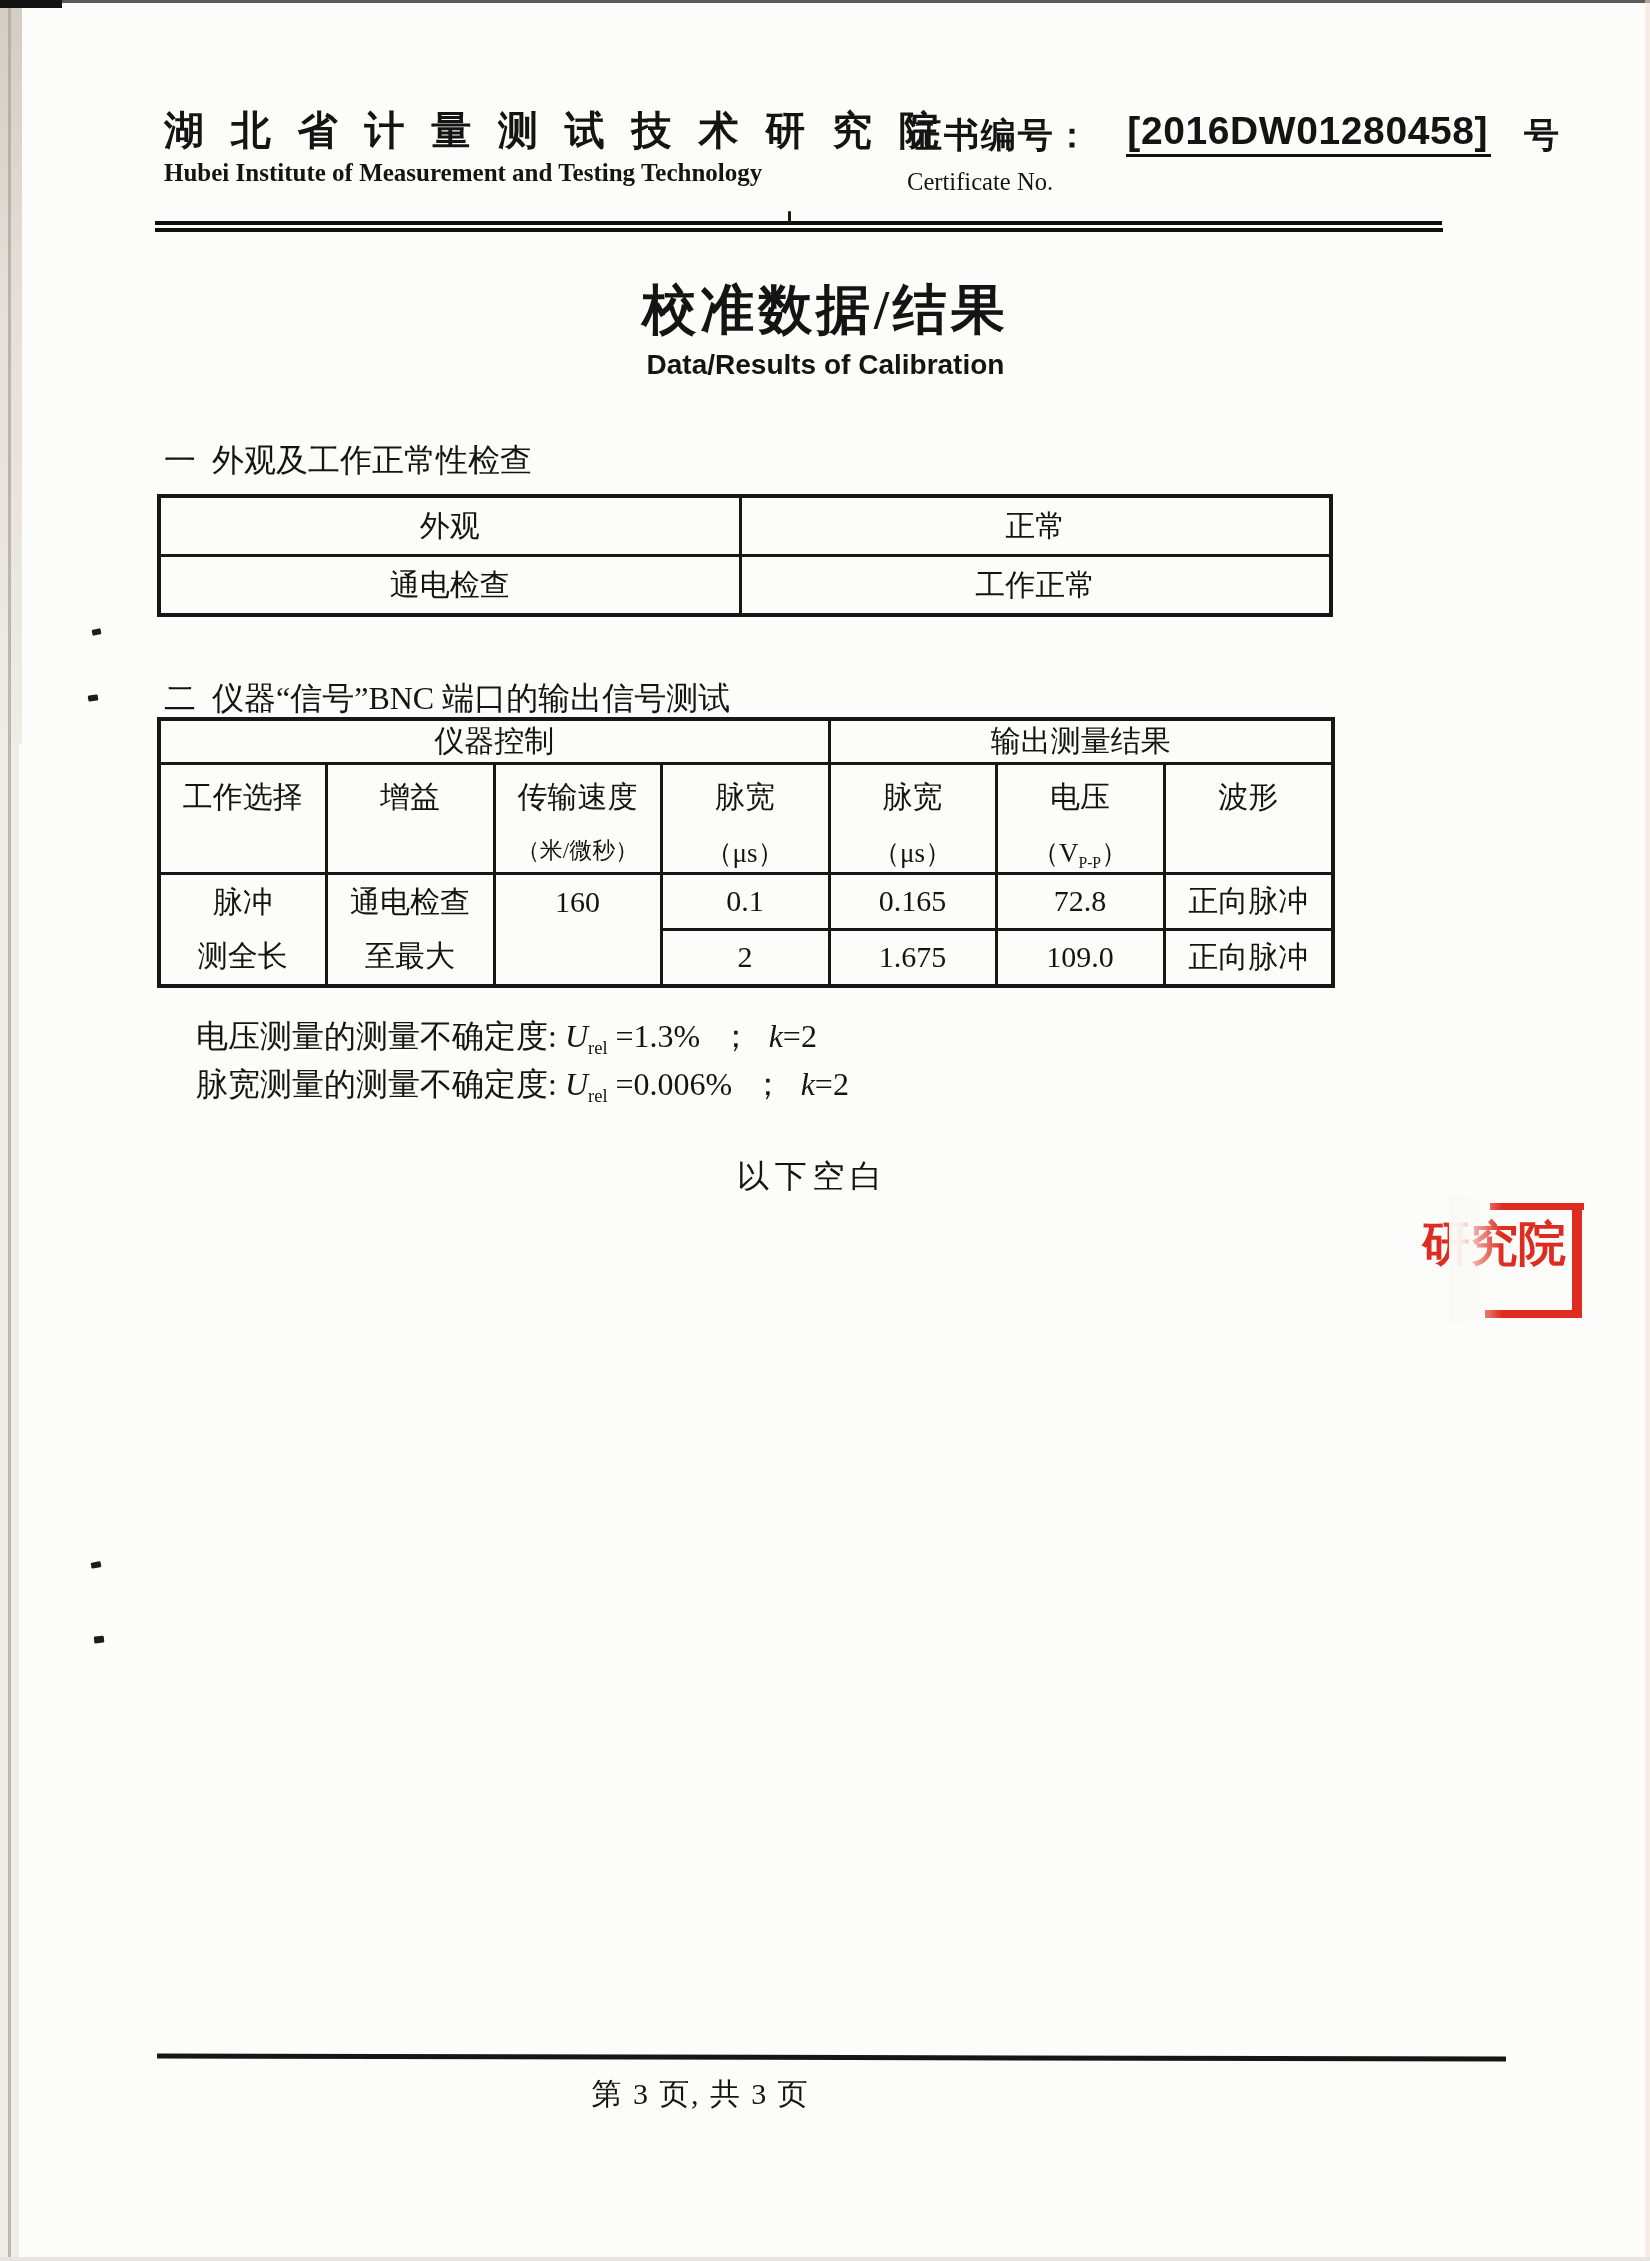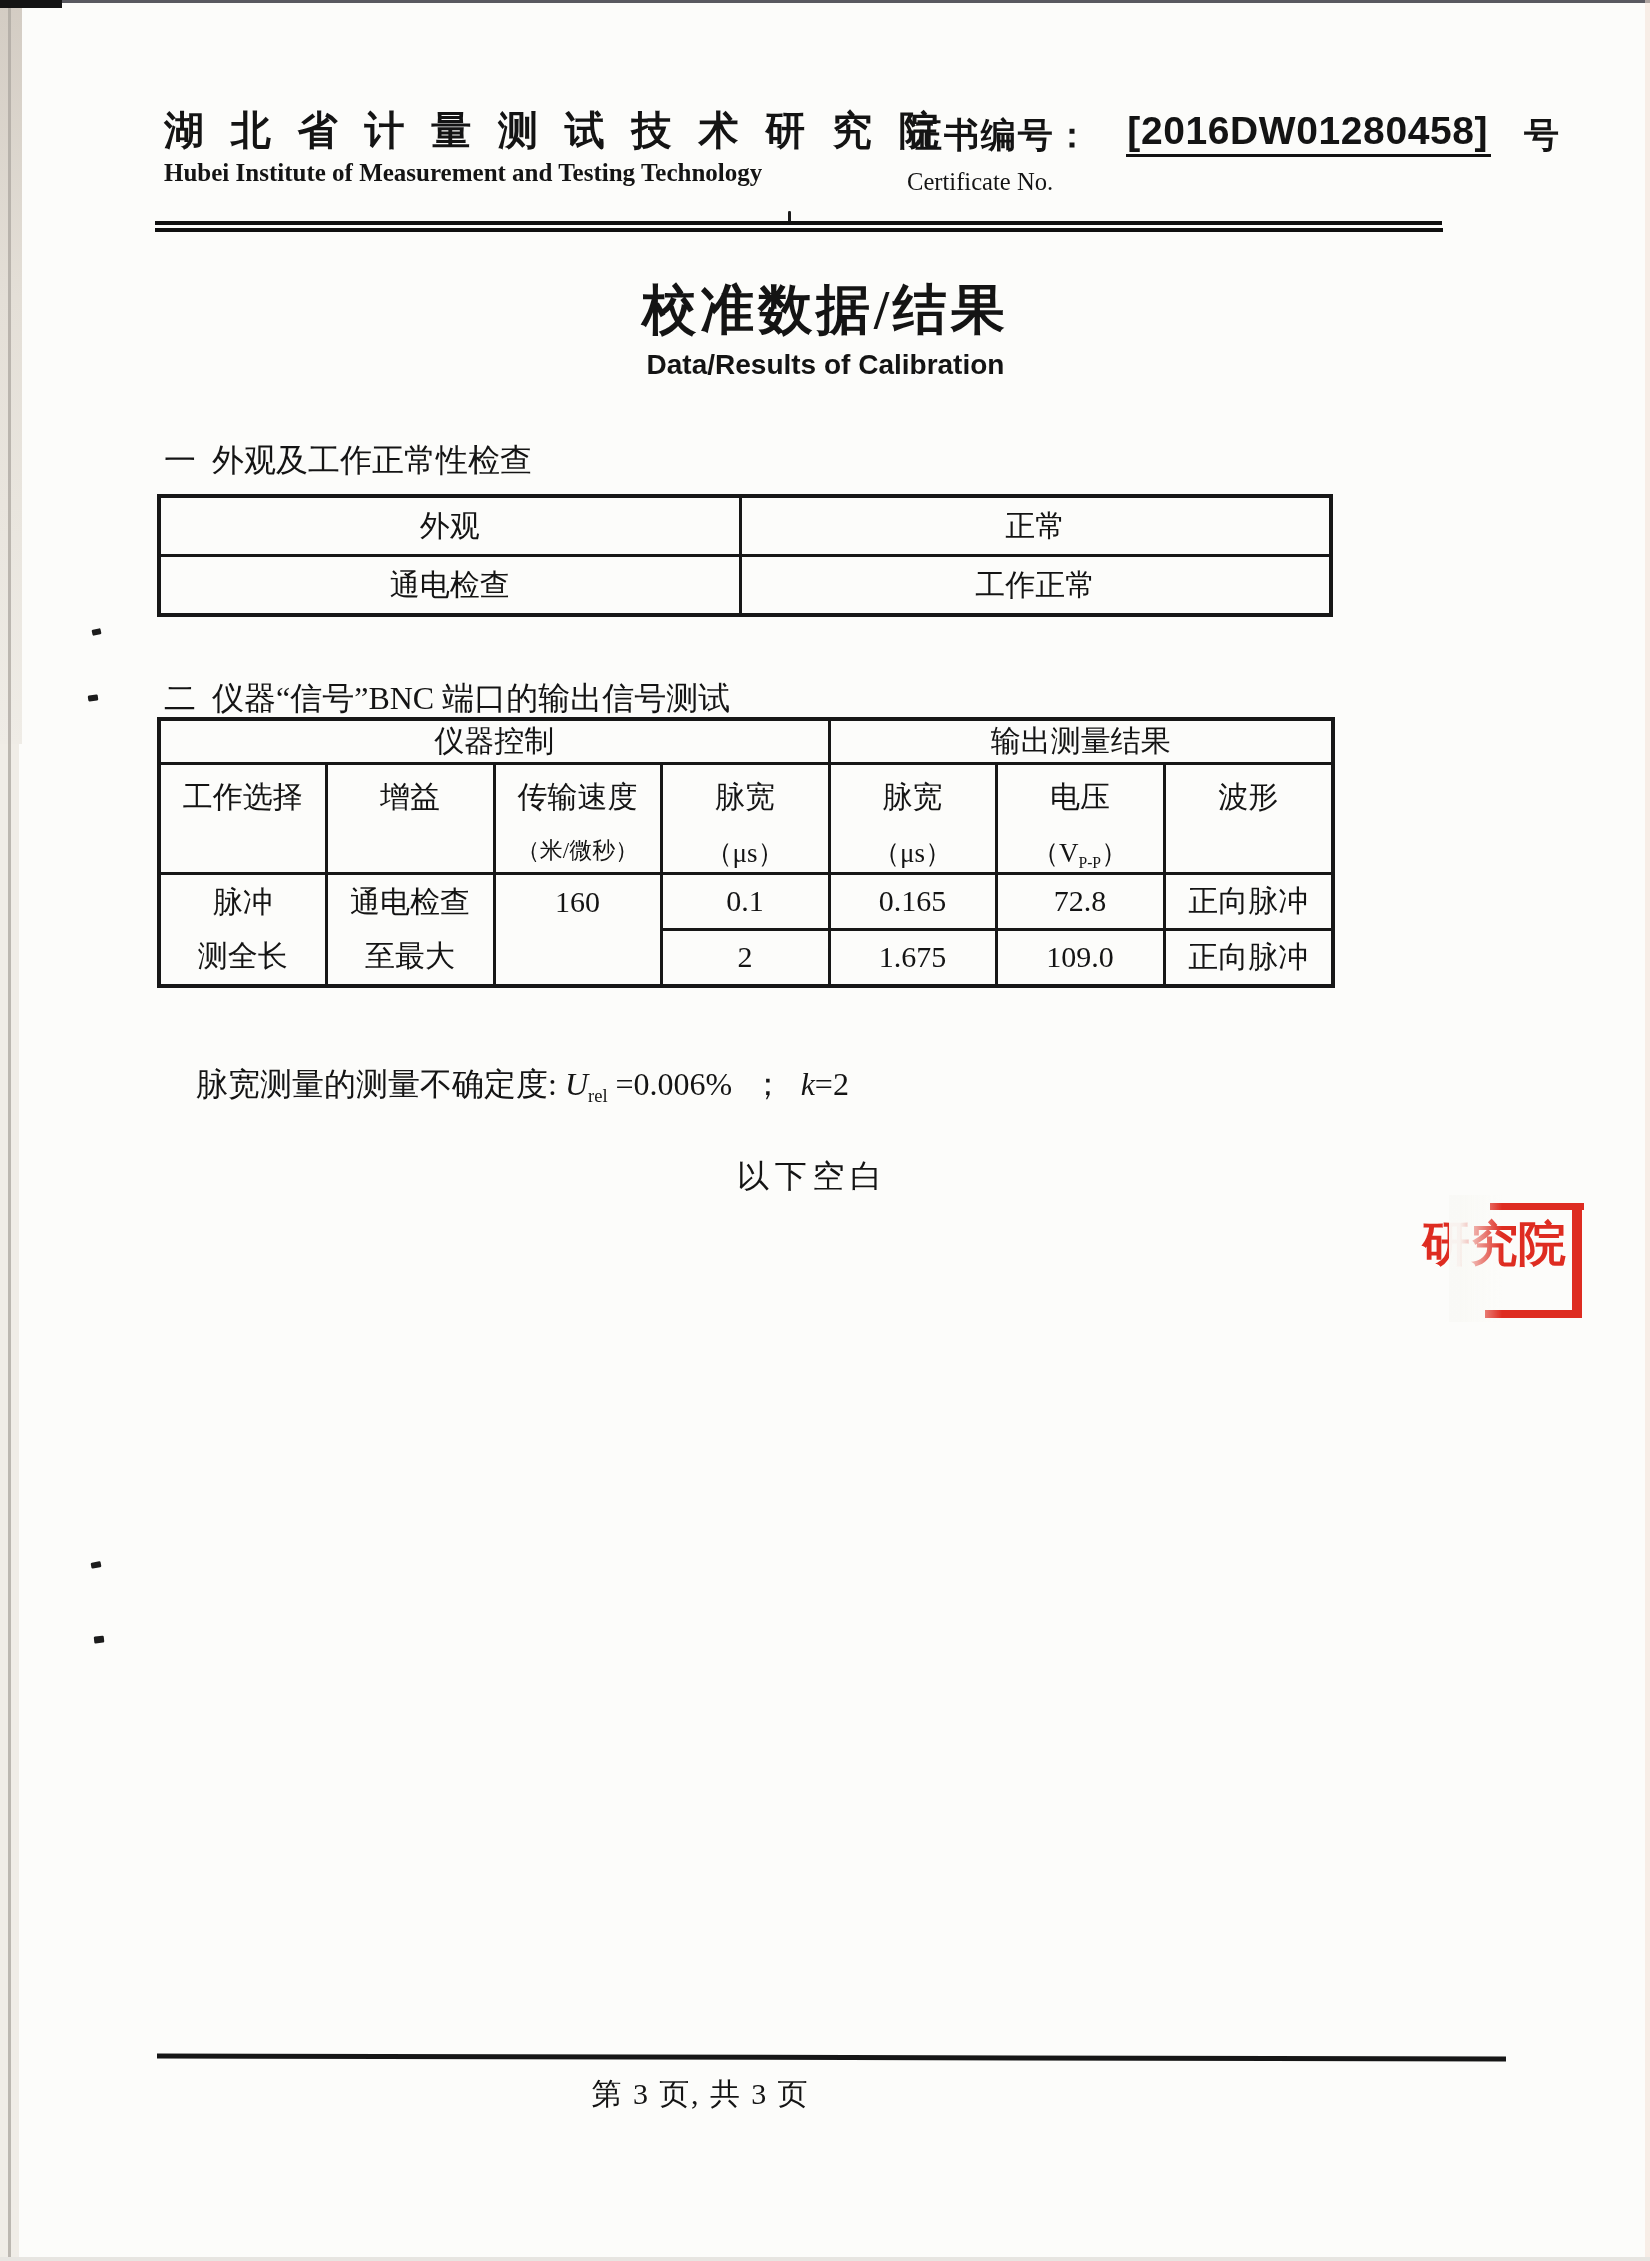--- a/index.html
+++ b/index.html
@@ -203,20 +203,23 @@
     </tr>
     <tr>
       <td>2</td>
       <td>1.675</td>
       <td>109.0</td>
       <td>正向脉冲</td>
     </tr>
   </tbody>
     </table>
 
+  <div class="abs unc unc1">
+    <span>电压测量的测量不确定度: </span><span class="usym">U</span><sub>rel</sub><span> =1.3%</span><span class="sep">；</span><span class="ksym">k</span><span>=2</span>
+  </div>
   <div class="abs unc unc2">
     <span>脉宽测量的测量不确定度: </span><span class="usym">U</span><sub>rel</sub><span> =0.006%</span><span class="sep">；</span><span class="ksym">k</span><span>=2</span>
   </div>
 
   <div class="abs blank-note">以下空白</div>
 
   <div class="abs stamp" style="color: rgb(223, 26, 14);">
     <div class="stamp-text">研究院</div>
     <div class="bar bar-top"></div>
     <div class="bar bar-right"></div>

